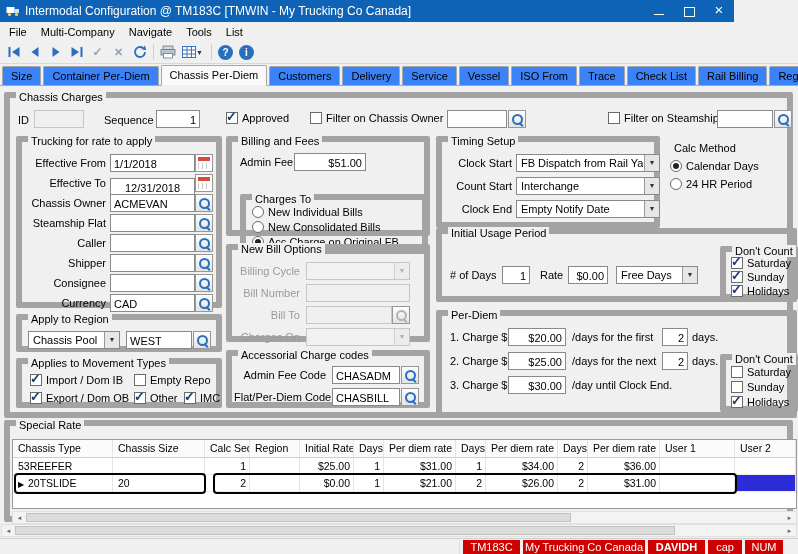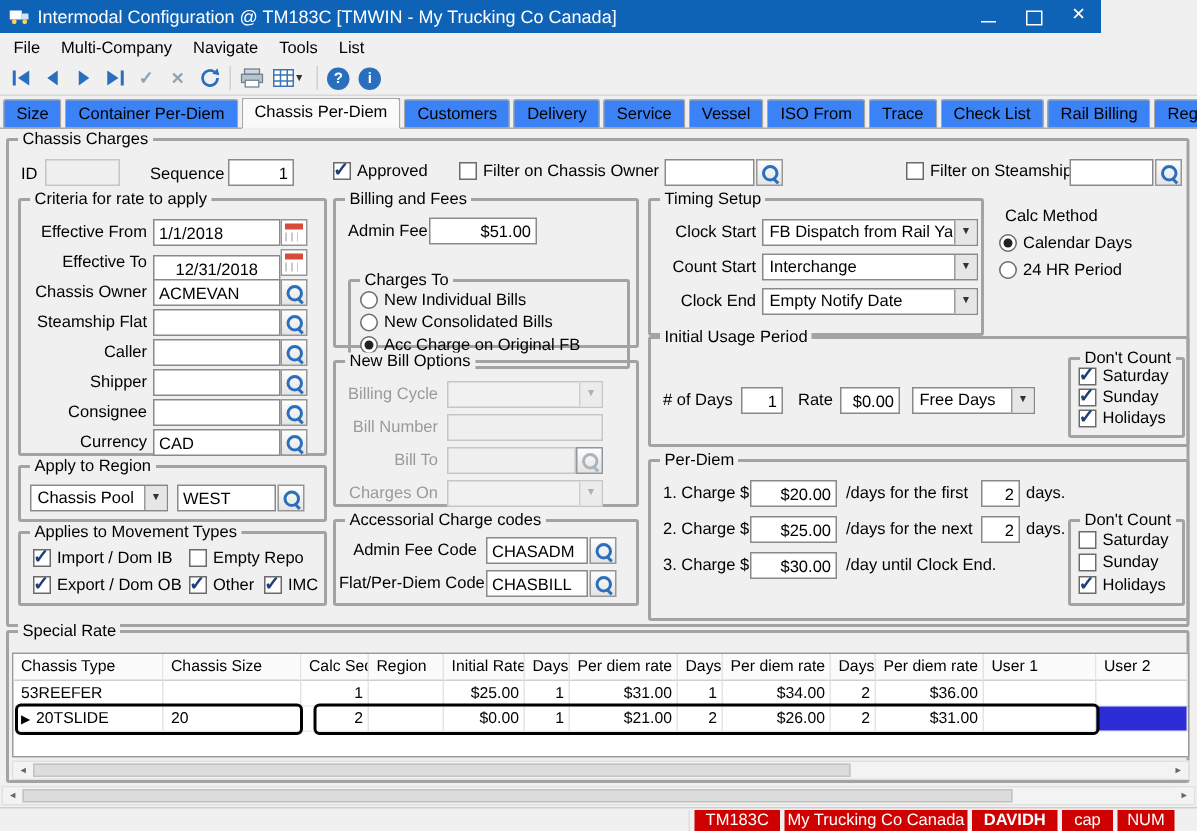--- a/index.html
+++ b/index.html
@@ -27,21 +27,21 @@
 .circ.help::before{content:"?"}
 .circ.info::before{content:"i"}
 .ddarr{font-size:7px;color:#333;width:8px}
 .ddarr::before{content:"▼"}
 
 .tabbar{position:absolute;left:0;top:64px;width:798px;height:22px;background:#f0f0f0;border-bottom:1px solid #a8a8a8;display:flex;align-items:flex-end;padding:0 2px}
 .tab{height:19px;line-height:18px;padding:0 8px;border:1px solid #a8a8a8;border-bottom:none;border-radius:2px 2px 0 0;margin-right:2px;background:#3b82f6;white-space:nowrap;flex:none}
 .tab.active{background:#fafafa;height:21px;margin-bottom:-1px;border-bottom:1px solid #f0f0f0}
 
 .content{position:absolute;left:0;top:86px;width:798px;height:452px;background:#f0f0f0}
-.grp{position:absolute;border:2px solid #a3a3a3;border-radius:2px}
+.grp{position:absolute;border:6px solid #a3a3a3;border-radius:2px}
 .grp-nb{position:absolute}
 .gt{position:absolute;top:-7px;left:6px;background:#f0f0f0;padding:0 3px;line-height:12px;white-space:nowrap}
 .lbl{position:absolute;white-space:nowrap;line-height:13px}
 .lr{text-align:right}
 .dislbl{color:#9a9a9a}
 .txt{position:absolute;height:18px;border:1px solid #898989;background:#fff;font:11px "Liberation Sans",sans-serif;padding:1px 3px 0;outline:none}
 .num{text-align:right}
 .dis{background:#efefef;border-color:#c6c6c6;color:#8a8a8a}
 .ibtn{position:absolute;width:18px;height:18px;border:1px solid #979797;background:linear-gradient(#fdfdfd,#e4e4e4)}
 .lookup::before{content:"";position:absolute;left:3px;top:3px;width:7px;height:7px;border:2px solid #2a6fbd;border-radius:50%}
@@ -198,21 +198,21 @@
       <input class="txt num" style="left: 146px; top: 12px; width: 44px;" value="1">
       <span class="ck cb on" style="left:216px;top:14px"><span class="bx"></span><span>Approved</span></span>
       <span class="ck cb" style="left:300px;top:14px"><span class="bx"></span><span>Filter on Chassis Owner</span></span>
       <input class="txt" style="left: 437px; top: 12px; width: 60px;" value="">
       <span class="ibtn lookup" style="left:498px;top:12px"></span>
       <span class="ck cb" style="left:598px;top:14px"><span class="bx"></span><span>Filter on Steamship</span></span>
       <input class="txt" style="left: 707px; top: 12px; width: 56px;" value="">
       <span class="ibtn lookup" style="left:764px;top:12px"></span>
 
       <div class="grp" style="left:6px;top:38px;width:206px;height:172px">
-        <span class="gt">Criteria for rate to apply</span>
+        <span class="gt">Trucking for rate to apply</span>
         <span class="lbl lr" style="left:0;top:15px;width:84px">Effective From</span>
         <input class="txt" style="left: 88px; top: 12px; width: 85px;" value="1/1/2018">
         <span class="ibtn calbtn" style="left:173px;top:12px"></span>
         <span class="lbl lr" style="left:0;top:35px;width:84px">Effective To</span>
         <input class="txt" style="left: 88px; top: 36px; width: 85px; text-align: center;" value="12/31/2018">
         <span class="ibtn calbtn" style="left:173px;top:32px"></span>
         <span class="lbl lr" style="left:0;top:55px;width:84px">Chassis Owner</span>
         <input class="txt" style="left: 88px; top: 52px; width: 85px;" value="ACMEVAN">
         <span class="ibtn lookup" style="left:173px;top:52px"></span>
         <span class="lbl lr" style="left:0;top:75px;width:84px">Steamship Flat</span>

